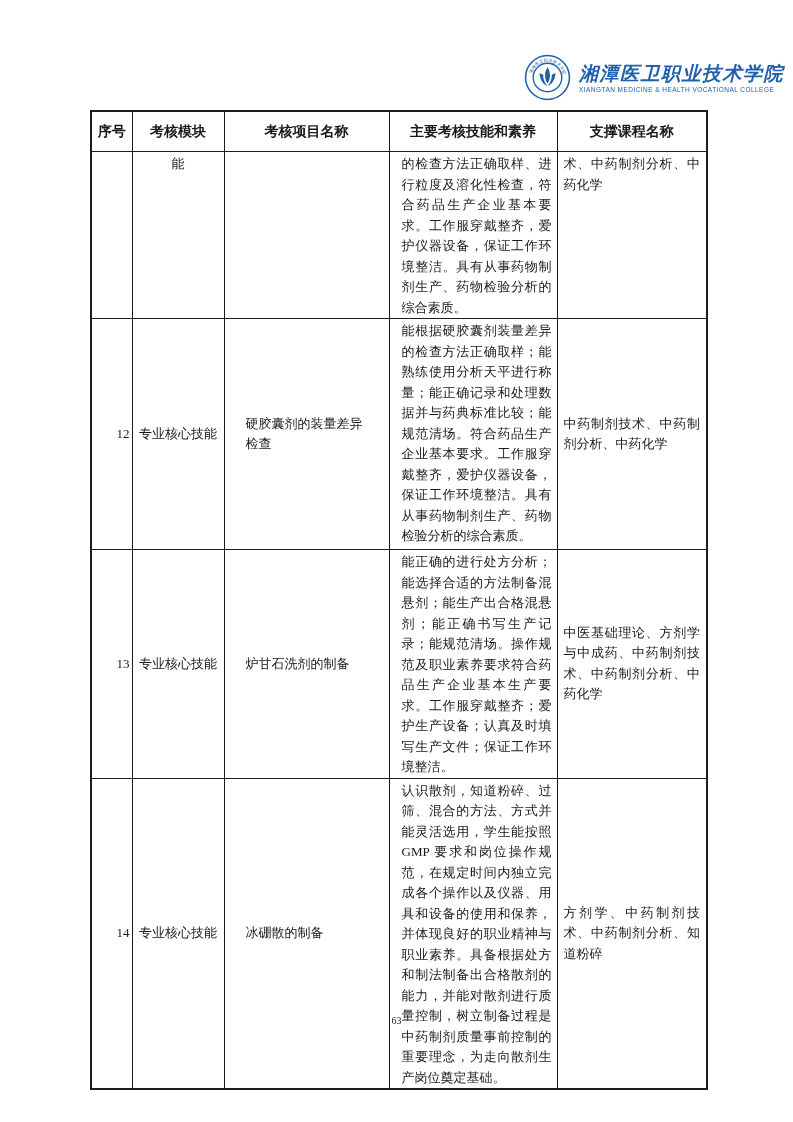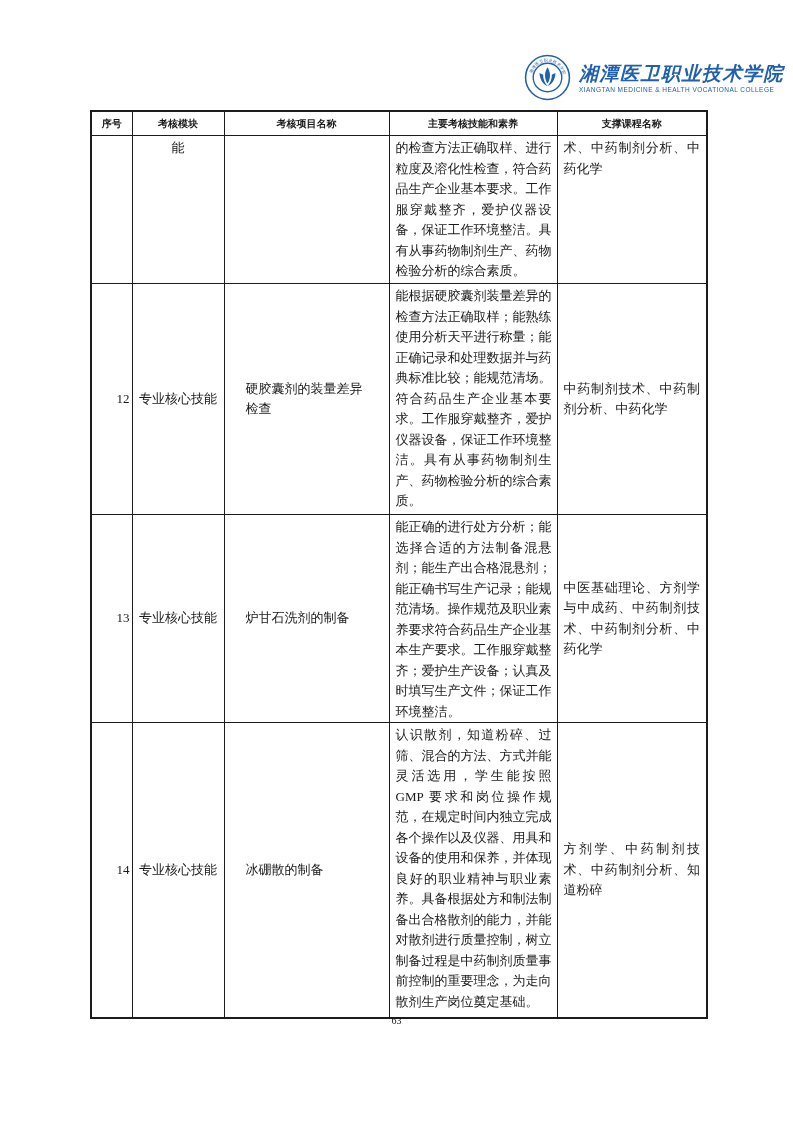--- a/index.html
+++ b/index.html
@@ -37,32 +37,32 @@
     border-collapse:collapse;table-layout:fixed;
     border:2px solid #1c1c1c;
   }
   table.assessment th,
   table.assessment td{
     border:1px solid #1c1c1c;
     overflow:hidden;
   }
   table.assessment th{
     font-family:"Liberation Sans","DejaVu Sans",sans-serif;
-    font-weight:bold;font-size:10px;
-    height:23px;padding:0 2px;text-align:center;vertical-align:middle;
+    font-weight:bold;font-size:14px;
+    height:23px;padding:8px 2px;text-align:center;vertical-align:middle;
   }
   table.assessment td{
     font-size:13px;line-height:20.5px;
   }
   .c-no{text-align:right;vertical-align:middle;padding:0 2px;}
   .c-module{text-align:center;vertical-align:middle;padding:0 6px;}
   .c-project{text-align:left;vertical-align:middle;padding:0 21px;}
   .c-skills{
     text-align:justify;vertical-align:top;
-    padding:2px 5px 0 6px;
+    padding:2px 5px 0 12px;
   }
   .c-courses{
     text-align:justify;vertical-align:middle;
     padding:0 6px;
     margin-left:32px;
   }
   .v-top{vertical-align:top !important;padding-top:2px !important;}
   
   .page-number{
     position:absolute;top:1015px;left:0;width:100%;

